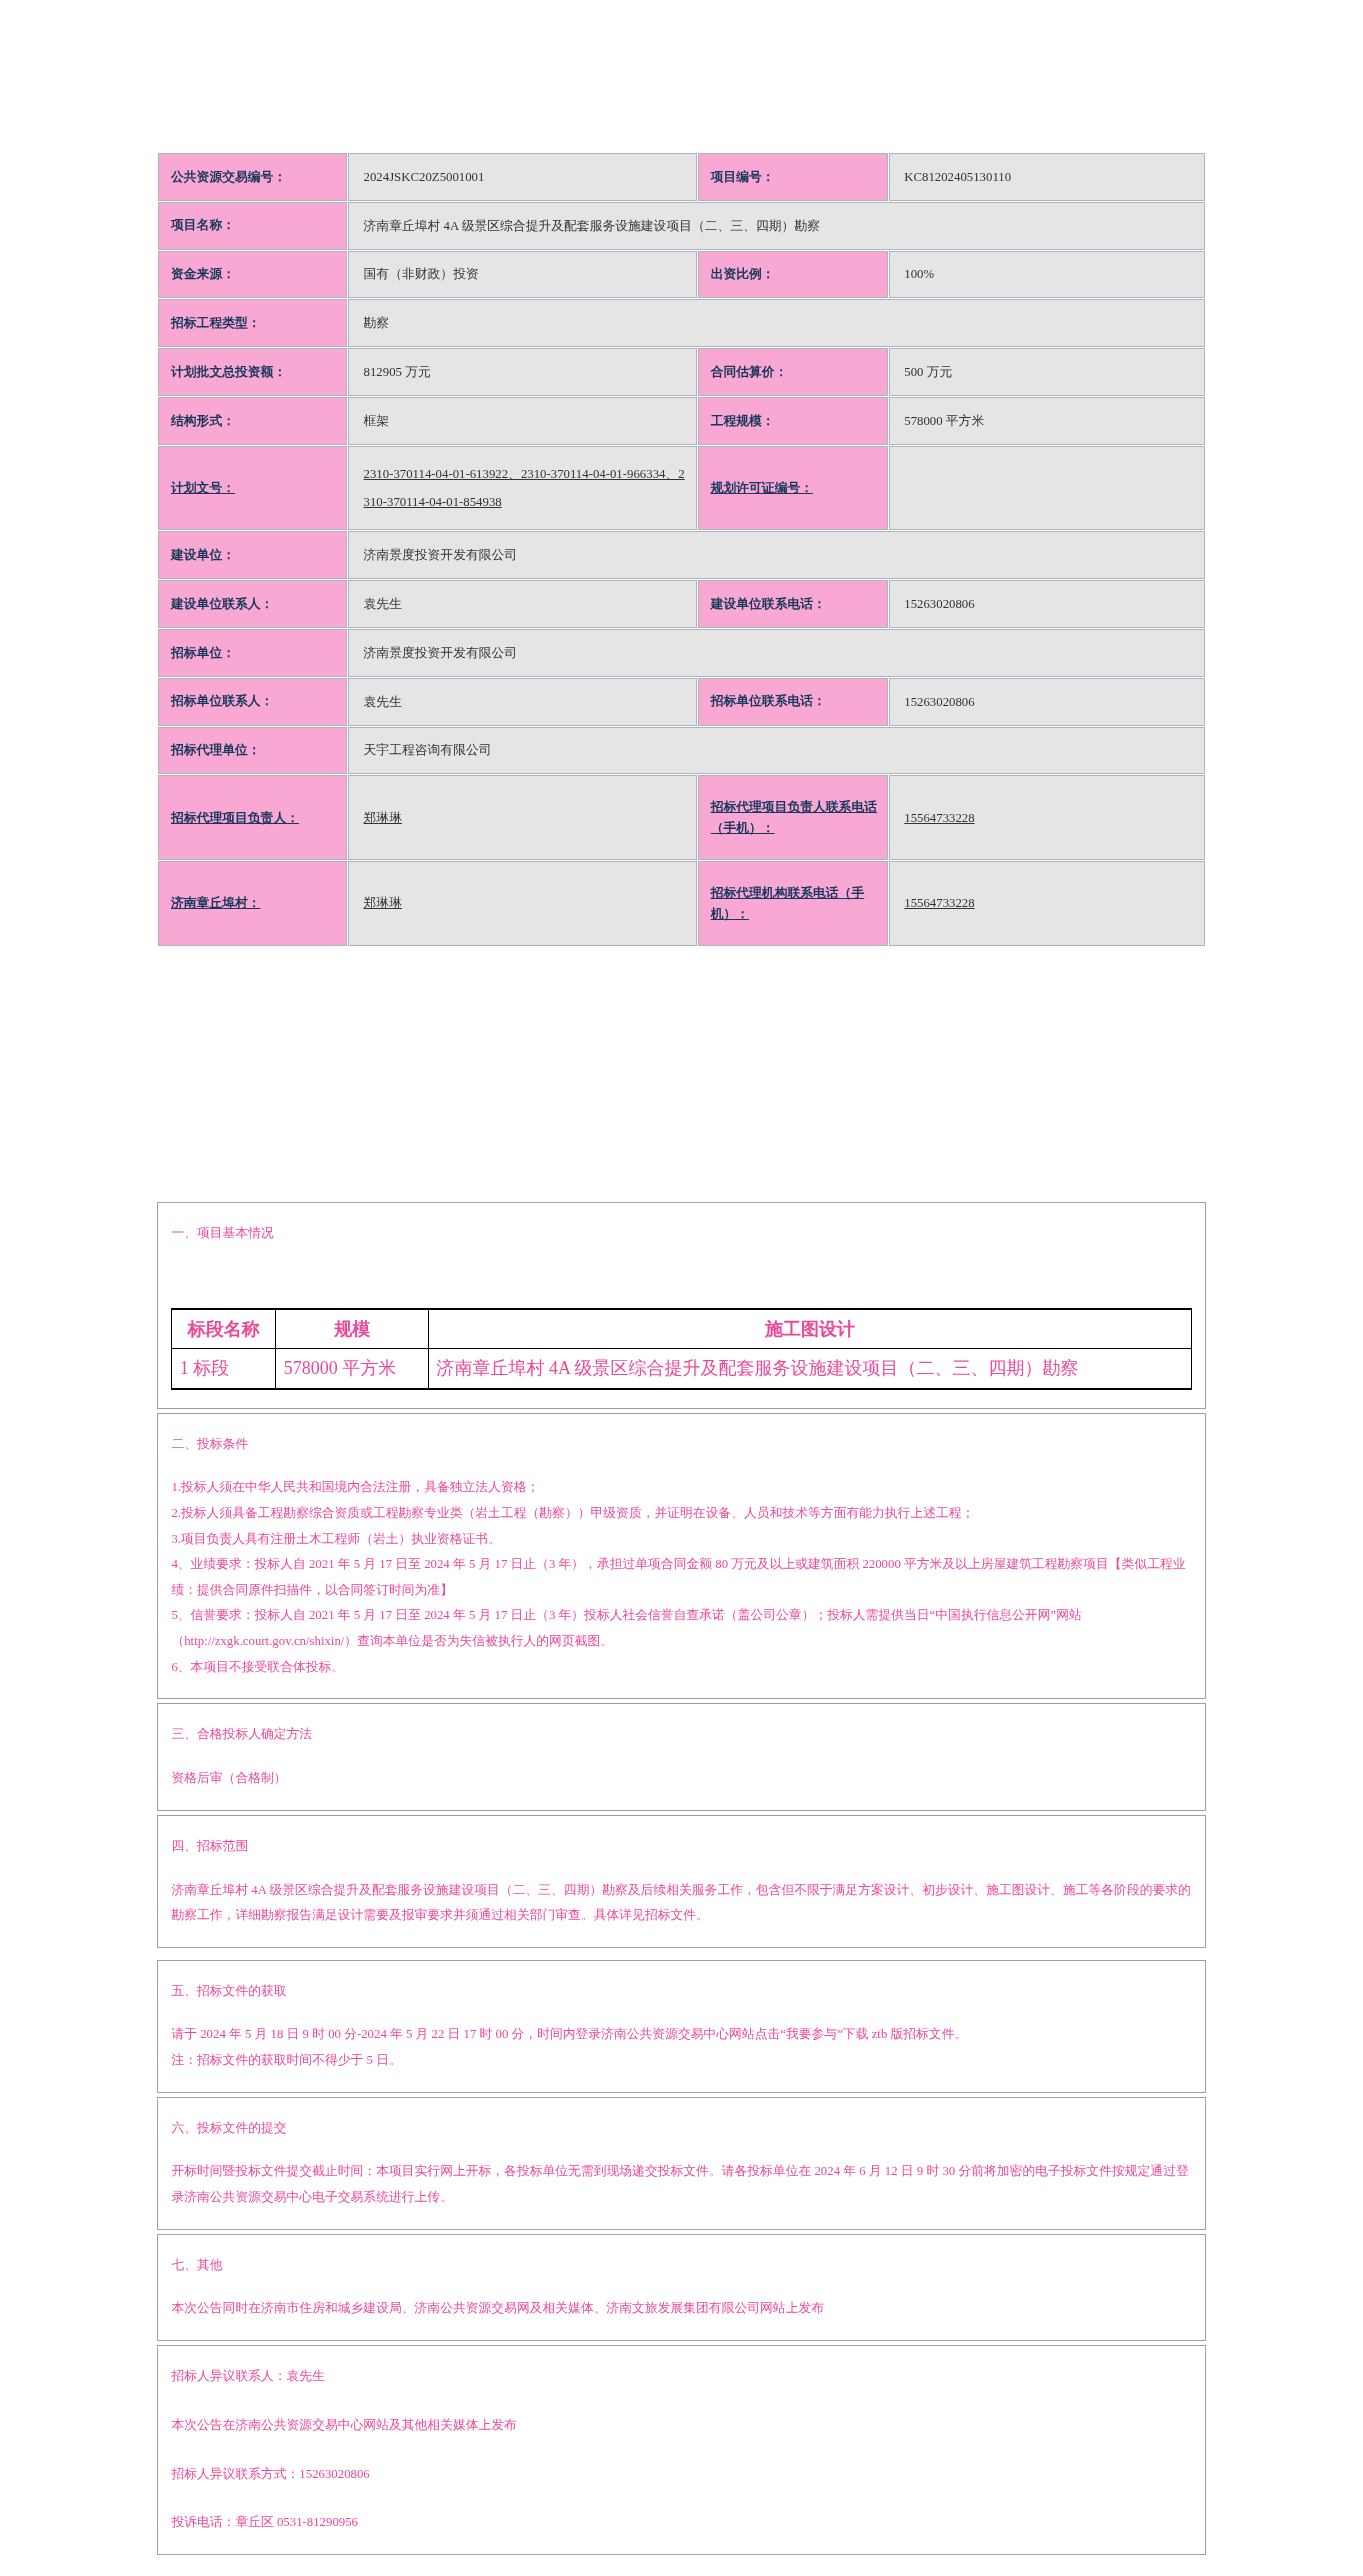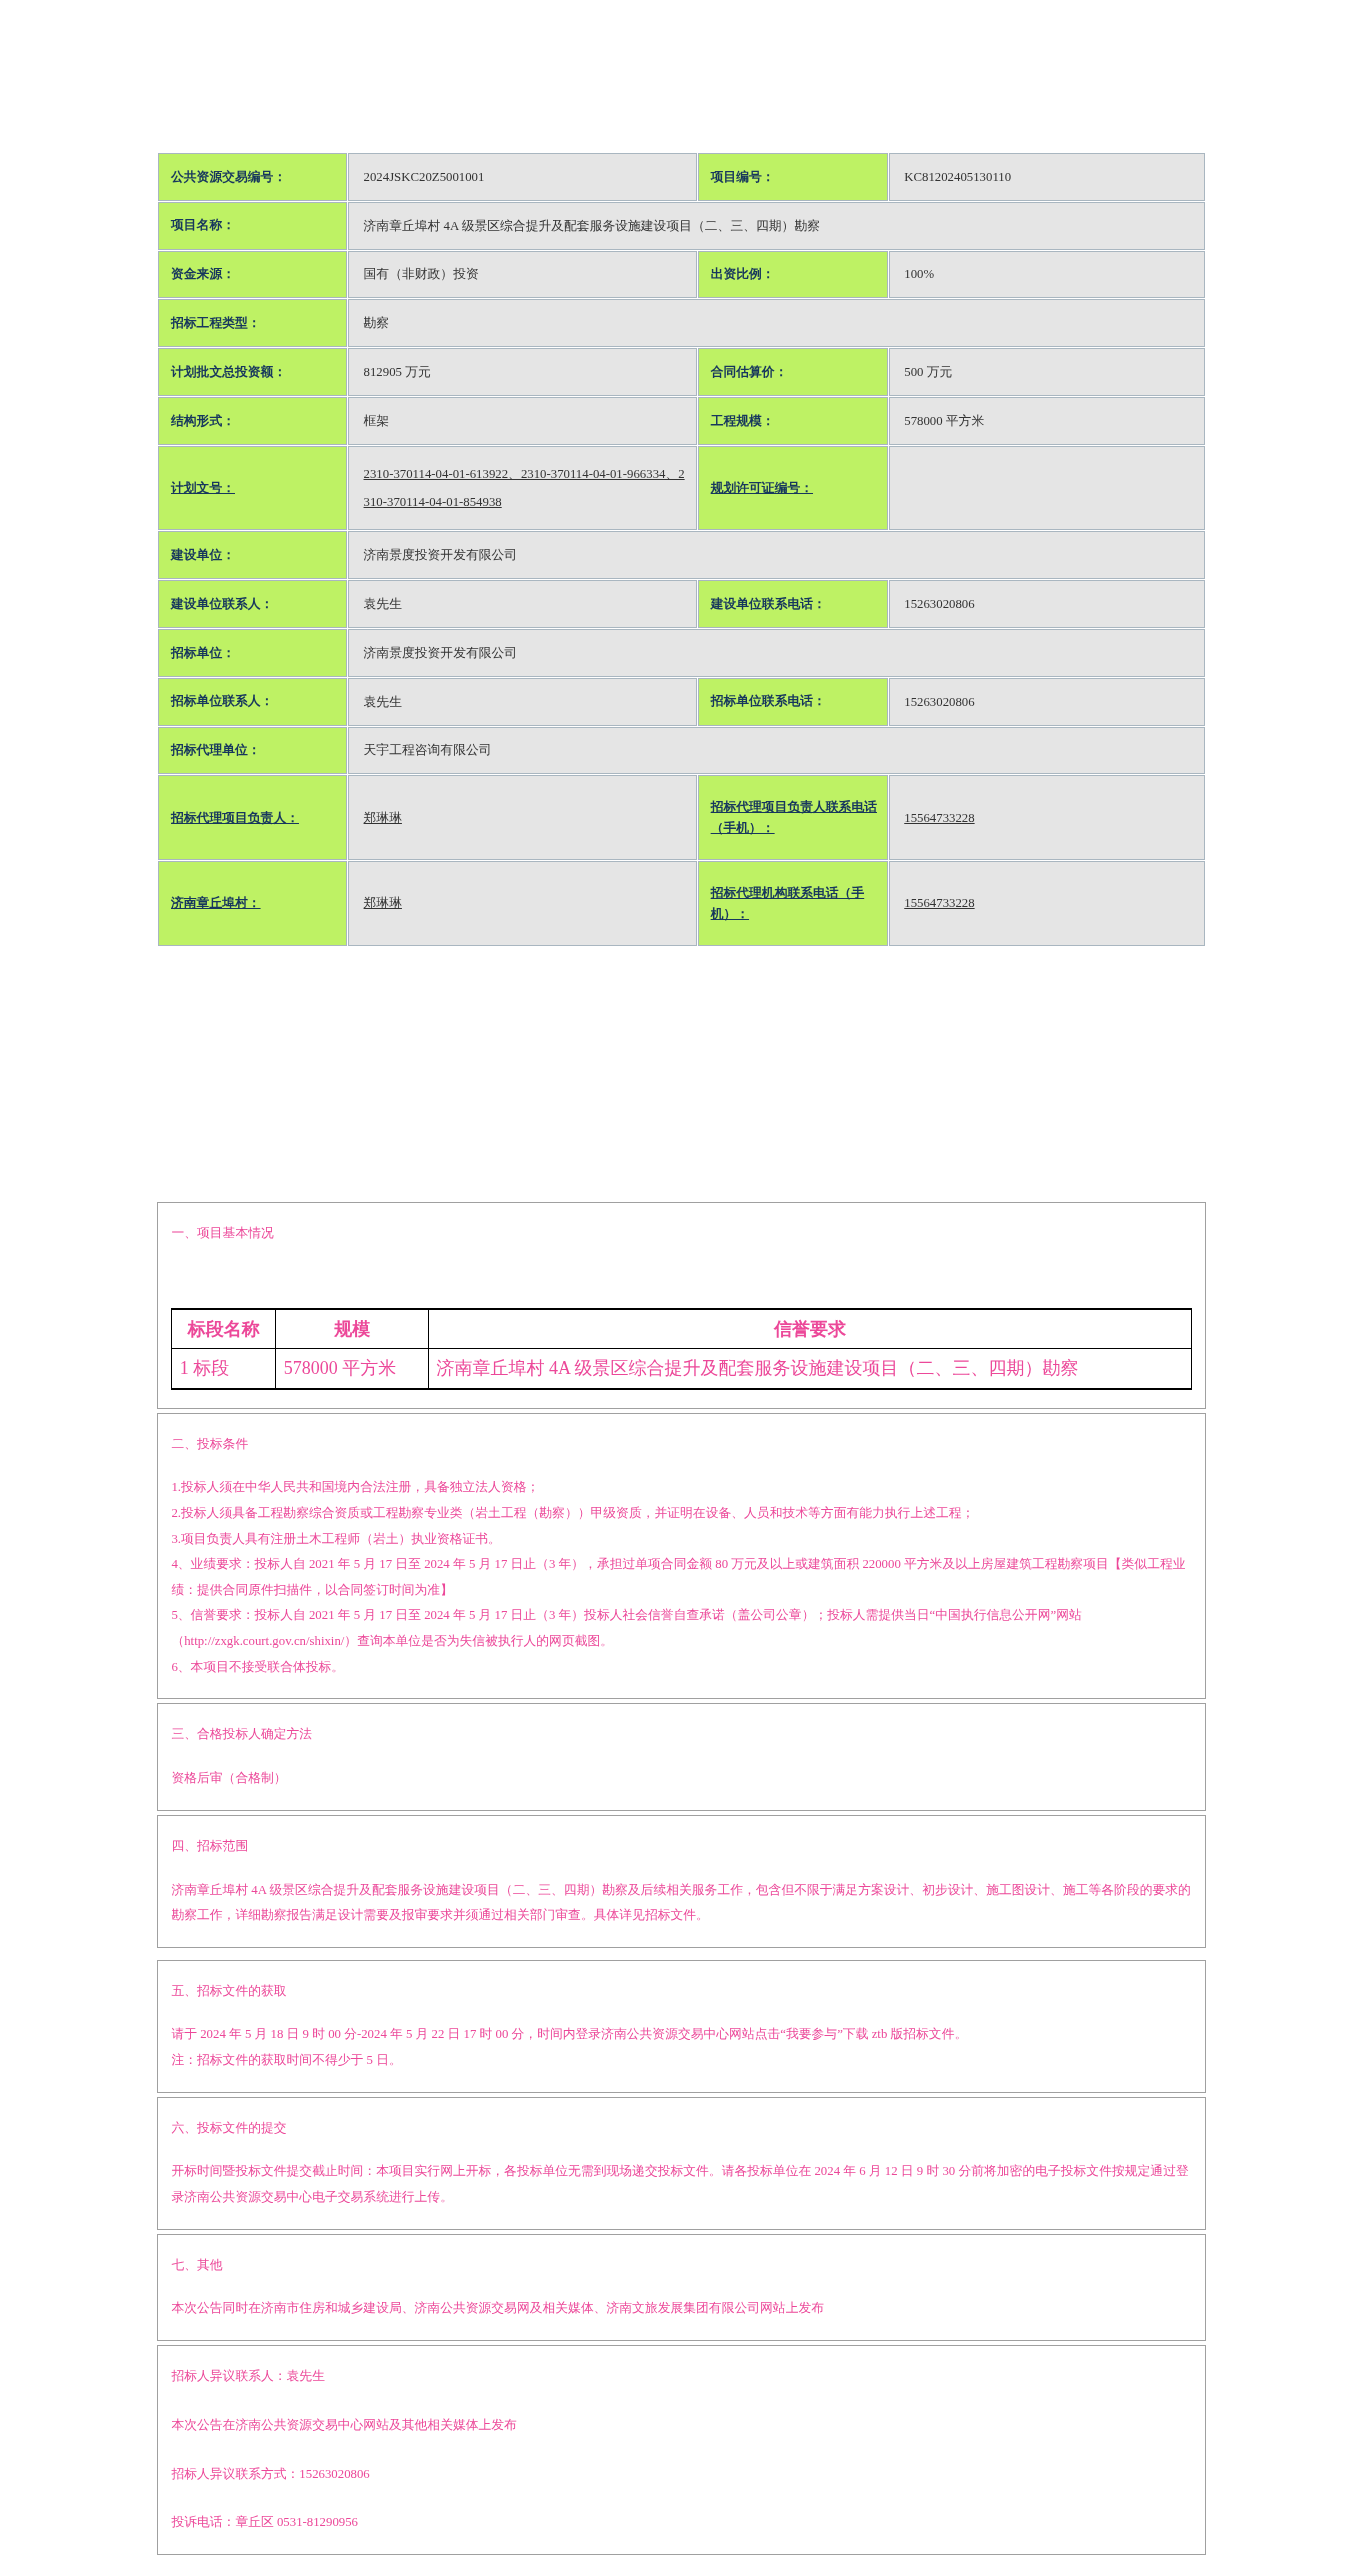--- a/index.html
+++ b/index.html
@@ -6,21 +6,21 @@
   body{
     width:1363px;height:2576px;background:#ffffff;position:relative;
     font-family:"Liberation Serif","DejaVu Serif",serif;color:#2f2f2f;
   }
   .content{position:absolute;left:157px;top:152px;width:1049px;}
 
   
   table.info{width:100%;border-collapse:separate;border-spacing:1.8px;table-layout:fixed;}
   table.info td{border:0.6px solid #a9b6c0;vertical-align:middle;font-size:12.8px;}
   td.lbl{
-    background:#bef264;color:#17375d;font-weight:bold;
+    background:#f9a8d4;color:#17375d;font-weight:bold;
     font-family:"Liberation Sans","DejaVu Sans",sans-serif;
     padding:4.9px 7.3px 4.9px 12px;height:36px;line-height:1.6;
   }
   td.val{background:#e5e5e5;color:#333333;padding:4.9px 8.5px 4.9px 14.6px;word-break:break-all;line-height:2.2;}
   tr.tall td{height:73px;text-decoration:underline;}
 
   
   .sections{margin-top:255px;}
   .sec{
     border:1.2px solid #a0a0a0;background:#ffffff;
@@ -144,21 +144,21 @@
       <table class="bid">
         <colgroup>
             <col style="width:10.2%">
             <col style="width:15%">
             <col style="width:74.8%">
           </colgroup>
         <tbody>
             <tr>
           <th>标段名称</th>
           <th>规模</th>
-          <th>信誉要求</th>
+          <th>施工图设计</th>
         </tr>
         <tr>
           <td>1 标段</td>
           <td>578000 平方米</td>
           <td>济南章丘埠村 4A 级景区综合提升及配套服务设施建设项目（二、三、四期）勘察</td>
         </tr>
       </tbody>
         </table>
     </div>
 

